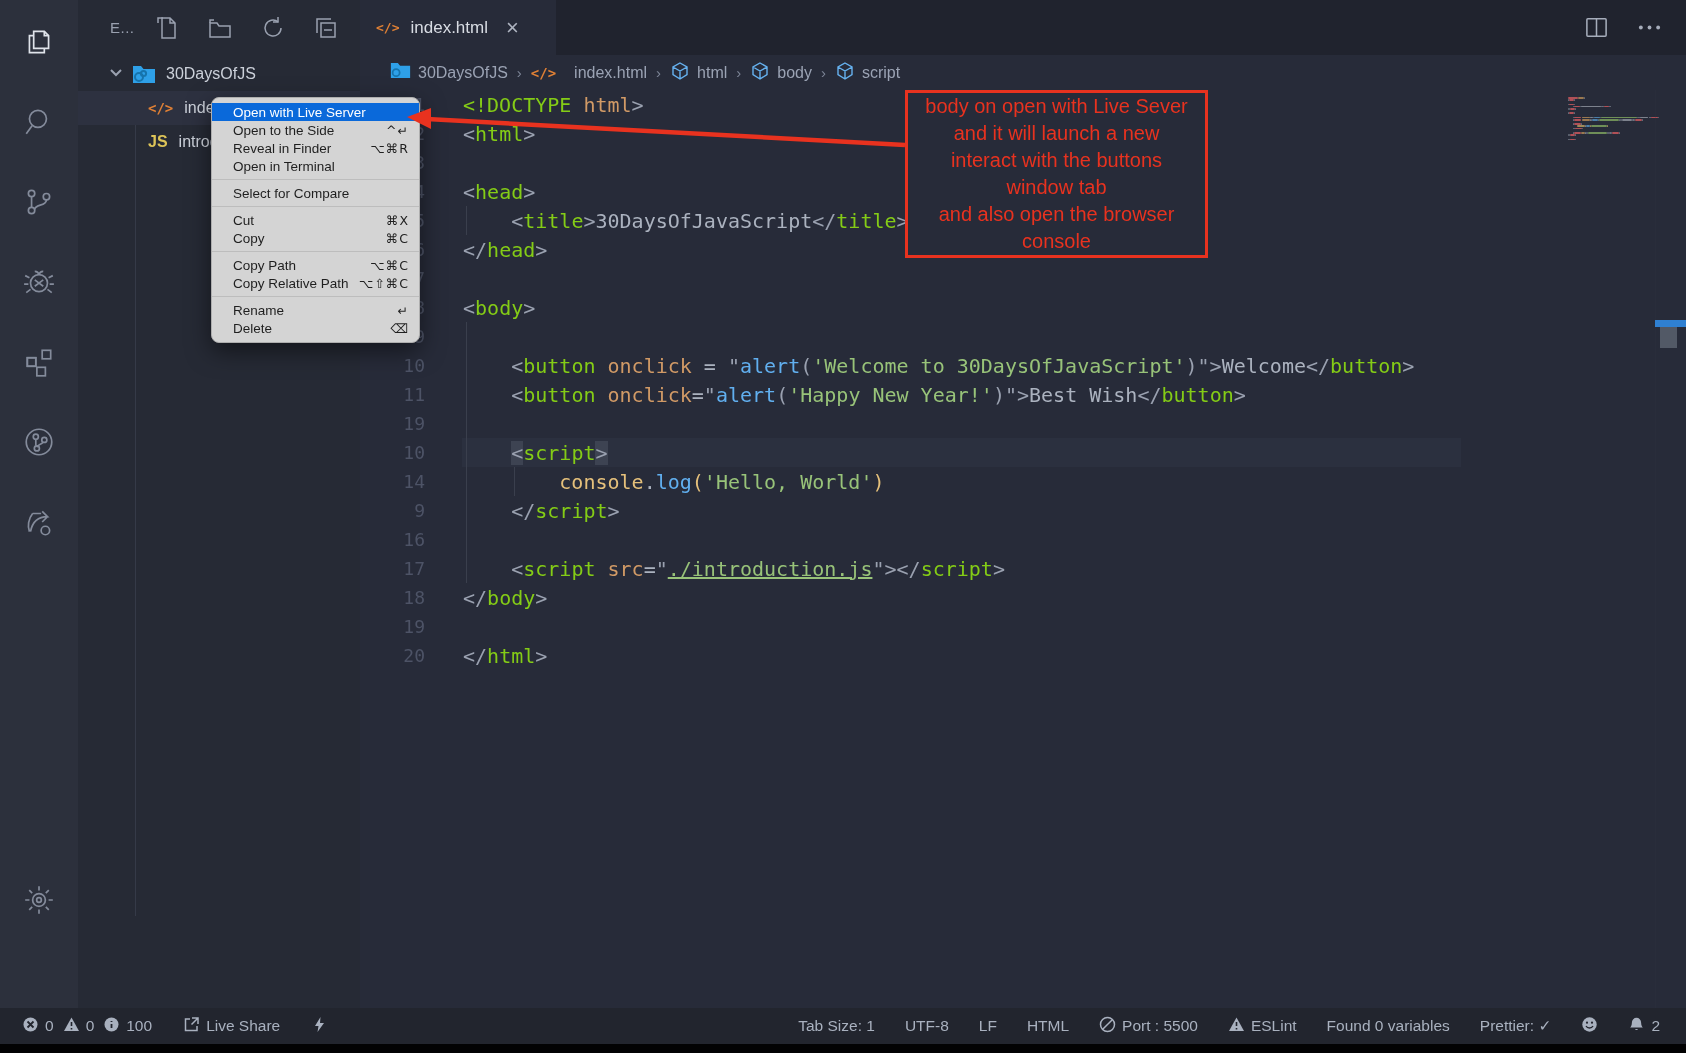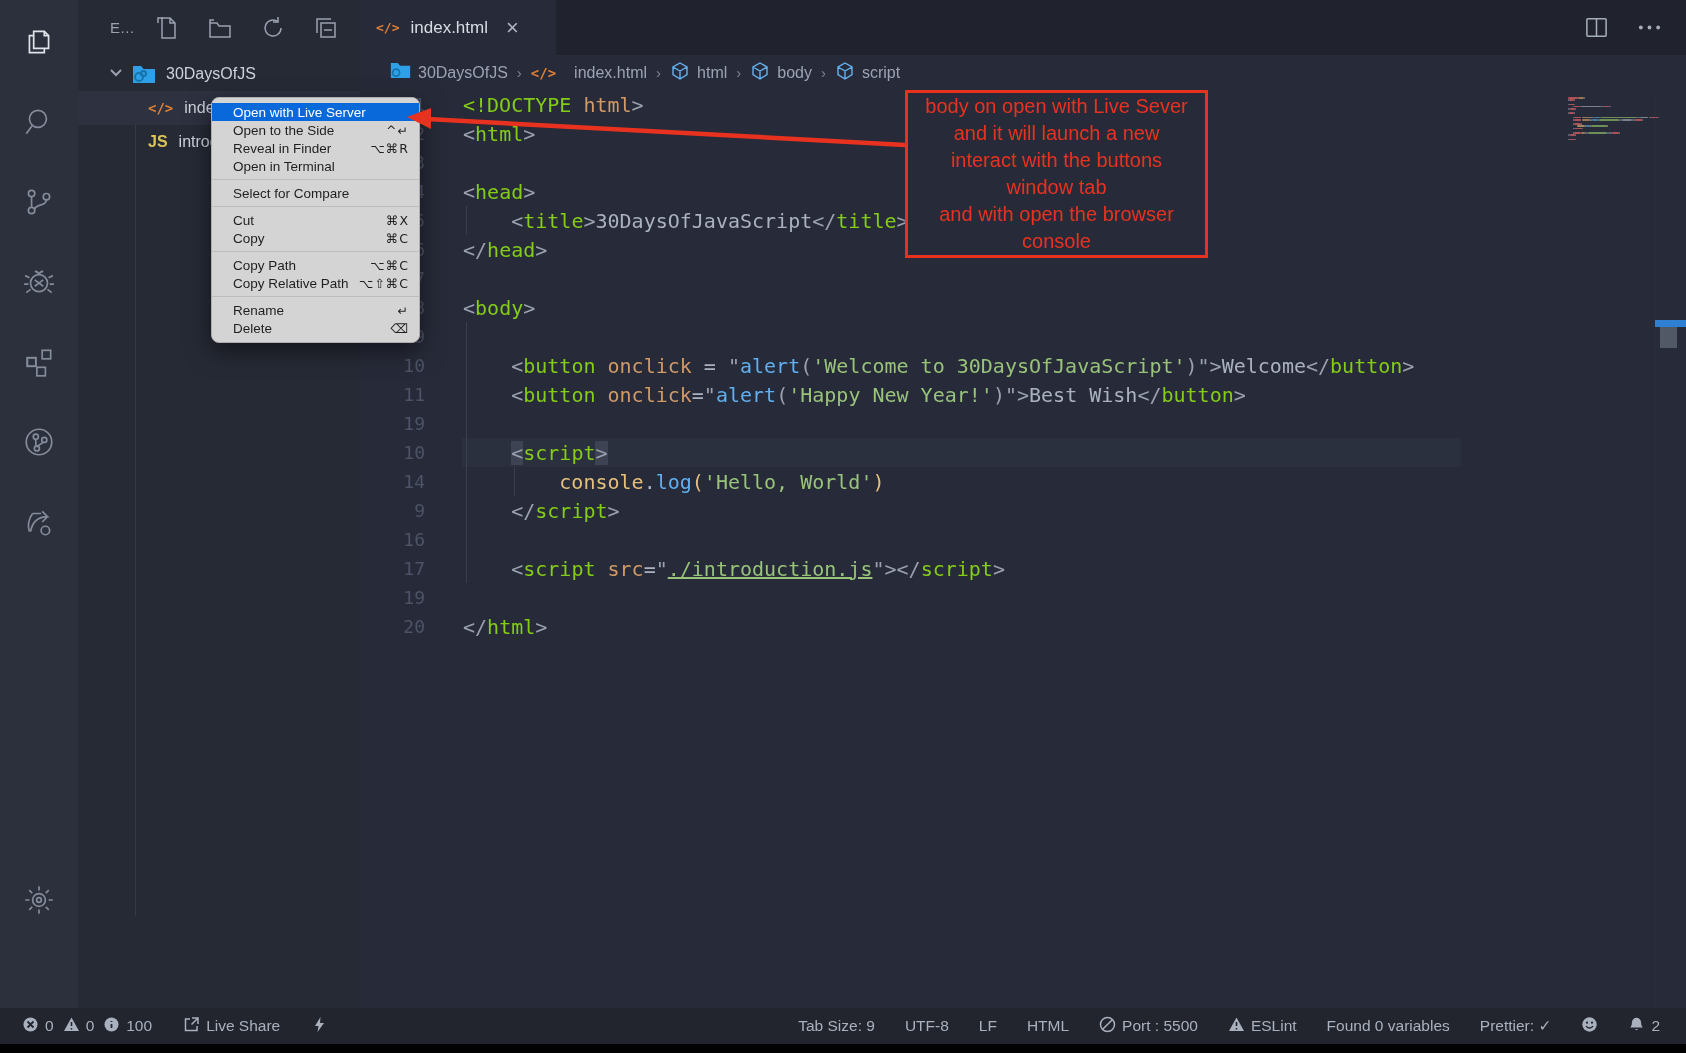--- a/index.html
+++ b/index.html
@@ -281,20 +281,21 @@
           <div class="code-line"><span class="gutter">8</span><span class="lcode"><span class="tk-br">&lt;</span><span class="tk-tag">body</span><span class="tk-br">&gt;</span></span></div>
           <div class="code-line"><span class="gutter">9</span><span class="lcode"></span></div>
           <div class="code-line"><span class="gutter">10</span><span class="lcode"><span class="tk-txt">    </span><span class="tk-br">&lt;</span><span class="tk-tag">button</span><span class="tk-txt"> </span><span class="tk-attr">onclick</span><span class="tk-txt"> = </span><span class="tk-br">"</span><span class="tk-fn">alert</span><span class="tk-br">(</span><span class="tk-str">'Welcome to 30DaysOfJavaScript'</span><span class="tk-br">)</span><span class="tk-br">"&gt;</span><span class="tk-txt">Welcome</span><span class="tk-br">&lt;/</span><span class="tk-tag">button</span><span class="tk-br">&gt;</span></span></div>
           <div class="code-line"><span class="gutter">11</span><span class="lcode"><span class="tk-txt">    </span><span class="tk-br">&lt;</span><span class="tk-tag">button</span><span class="tk-txt"> </span><span class="tk-attr">onclick</span><span class="tk-txt">=</span><span class="tk-br">"</span><span class="tk-fn">alert</span><span class="tk-br">(</span><span class="tk-str">'Happy New Year!'</span><span class="tk-br">)</span><span class="tk-br">"&gt;</span><span class="tk-txt">Best Wish</span><span class="tk-br">&lt;/</span><span class="tk-tag">button</span><span class="tk-br">&gt;</span></span></div>
           <div class="code-line"><span class="gutter">19</span><span class="lcode"></span></div>
           <div class="code-line"><span class="gutter">10</span><span class="lcode"><span class="tk-txt">    </span><span class="tk-br tk-hl">&lt;</span><span class="tk-tag">script</span><span class="tk-br tk-hl">&gt;</span></span></div>
           <div class="code-line"><span class="gutter">14</span><span class="lcode"><span class="tk-txt">        </span><span class="tk-obj">console</span><span class="tk-txt">.</span><span class="tk-fn">log</span><span class="tk-gold">(</span><span class="tk-str">'Hello, World'</span><span class="tk-gold">)</span></span></div>
           <div class="code-line"><span class="gutter">9</span><span class="lcode"><span class="tk-txt">    </span><span class="tk-br">&lt;/</span><span class="tk-tag">script</span><span class="tk-br">&gt;</span></span></div>
           <div class="code-line"><span class="gutter">16</span><span class="lcode"></span></div>
           <div class="code-line"><span class="gutter">17</span><span class="lcode"><span class="tk-txt">    </span><span class="tk-br">&lt;</span><span class="tk-tag">script</span><span class="tk-attr"> src</span><span class="tk-txt">=</span><span class="tk-br">"</span><span class="tk-link">./introduction.js</span><span class="tk-br">"&gt;</span><span class="tk-br">&lt;/</span><span class="tk-tag">script</span><span class="tk-br">&gt;</span></span></div>
+          <div class="code-line"><span class="gutter">18</span><span class="lcode"><span class="tk-br">&lt;/</span><span class="tk-tag">body</span><span class="tk-br">&gt;</span></span></div>
           <div class="code-line"><span class="gutter">19</span><span class="lcode"></span></div>
           <div class="code-line"><span class="gutter">20</span><span class="lcode"><span class="tk-br">&lt;/</span><span class="tk-tag">html</span><span class="tk-br">&gt;</span></span></div>
         </div>
     </div>
 
     <div class="minimap" id="minimap">
         <div class="mm-line">
           <span class="mm-seg" style="left: 0px; width: 10.35px; background: rgb(176, 80, 87);"></span>
           <span class="mm-seg" style="left: 10.35px; width: 5.75px; background: rgb(154, 120, 80);"></span>
           <span class="mm-seg" style="left: 16.1px; width: 1.15px; background: rgb(106, 112, 125);"></span>
@@ -463,21 +464,21 @@
   <svg class="arrow-svg" width="510" height="70">
     <path d="M500 47 L22 21" stroke="#e8321f" stroke-width="4.5" fill="none"></path>
     <polygon points="2,19 26,10 26,31" fill="#e8321f"></polygon>
   </svg>
 
   <div class="annotation" id="annotation">
       <div>body on open with Live Sever</div>
       <div>and it will launch a new</div>
       <div>interact with the buttons</div>
       <div>window tab</div>
-      <div>and with open the browser</div>
+      <div>and also open the browser</div>
       <div>console</div>
     </div>
 
   <div class="status-bar">
     <div class="sb-left" id="sbleft">
         <span class="sb-it">
           <span><svg viewBox="0 0 17 17" fill="none" stroke="#a9b1bf" stroke-width="1.5">
               <circle cx="8.5" cy="8.5" r="7" fill="#a9b1bf" stroke="none"></circle>
               <path d="M5.5 5.5 l6 6 M11.5 5.5 l-6 6" stroke="#22252e" stroke-width="1.8"></path>
             </svg></span>
@@ -505,21 +506,21 @@
           <span>Live Share</span>
         </span>
         <span class="sb-it gap-xl">
           <span><svg viewBox="0 0 17 17">
               <path d="M9.5 1 L4 10 h3.5 L6.5 16 L13 7 H9 Z" fill="#a9b1bf"></path>
             </svg></span>
         </span>
       </div>
     <div class="sb-right" id="sbright">
         <span class="sb-it">
-          <span>Tab Size: 9</span>
+          <span>Tab Size: 1</span>
         </span>
         <span class="sb-it">
           <span>UTF-8</span>
         </span>
         <span class="sb-it">
           <span>LF</span>
         </span>
         <span class="sb-it">
           <span>HTML</span>
         </span>

